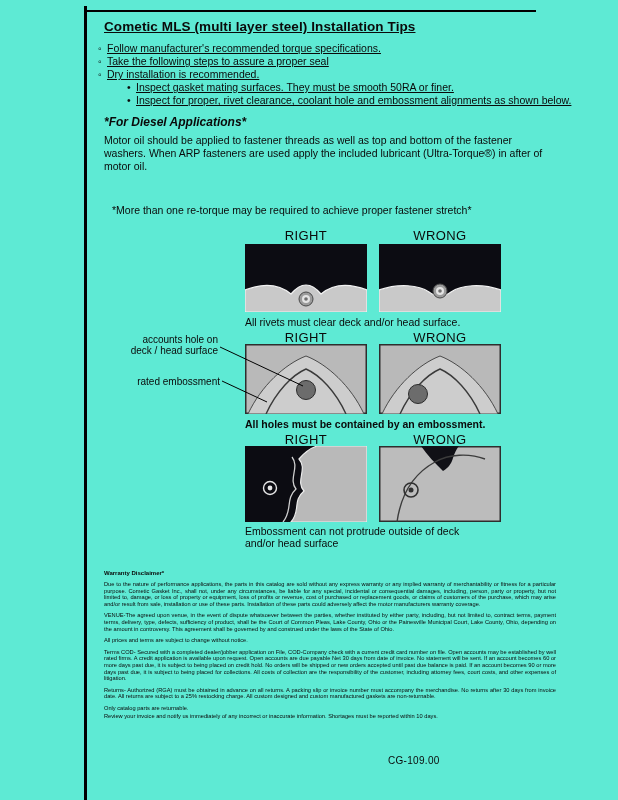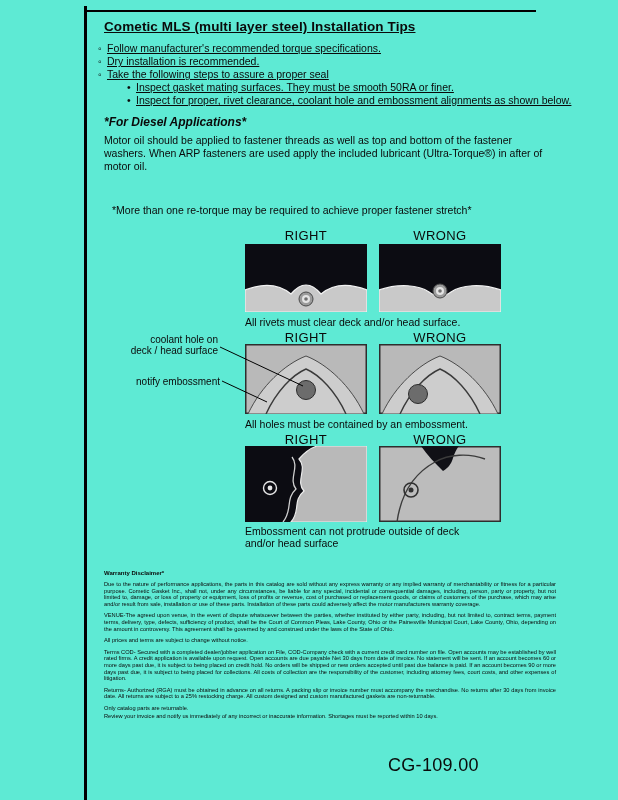--- a/index.html
+++ b/index.html
@@ -42,36 +42,36 @@
   .dcaption { position:absolute; font-size:10.5px; white-space:pre-line; }
   .leader-label { position:absolute; font-size:10px; line-height:11px; text-align:right; white-space:pre-line; }
   .leaders { position:absolute; left:0; top:0; pointer-events:none; }
 
   .legal { left:104px; top:570px; width:452px; }
   .legal .lh { font-size:6px; font-weight:bold; margin:0 0 5px 0; }
   .legal p { font-size:5.7px; line-height:6.6px; margin:0 0 5px 0; text-align:justify; }
   .legal p.short { margin:0 0 1px 0; text-align:left; }
   .legal p.last { margin:0; text-align:left; }
 
-  .doc-code { left:388px; top:755px; font-size:18px; letter-spacing:0.3px; }
+  .doc-code { left:388px; top:755px; font-size:10px; letter-spacing:0.3px; }
 </style>
 </head>
 <body>
 
 <div class="page">
 
   <div class="abs rule-left"></div>
   <div class="abs rule-top"></div>
 
   <div class="abs title">Cometic MLS (multi layer steel) Installation Tips</div>
 
   <ul class="abs tips">
     <li><span class="mk">◦</span><span>Follow manufacturer's recommended torque specifications.</span></li>
+    <li><span class="mk">◦</span><span>Take the following steps to assure a proper seal</span></li>
     <li><span class="mk">◦</span><span>Dry installation is recommended.</span></li>
-    <li><span class="mk">◦</span><span>Take the following steps to assure a proper seal</span></li>
   </ul>
 
   <ul class="abs subtips">
     <li><span class="mk">•</span><span>Inspect gasket mating surfaces.  They must be smooth 50RA or finer.</span></li>
     <li><span class="mk">•</span><span>Inspect for proper, rivet clearance, coolant hole and embossment alignments as shown below.</span></li>
   </ul>
 
   <div class="abs diesel-heading">*For Diesel Applications*</div>
   <div class="abs para para1">Motor oil should be applied to fastener threads as well as top and bottom of the fastener washers. When ARP fasteners are used apply the included lubricant (Ultra-Torque®) in after of motor oil.</div>
   <div class="abs para para3">*More than one re-torque may be required to achieve proper fastener stretch*</div>
@@ -95,39 +95,39 @@
       <circle cx="61" cy="47" r="7" fill="#9c9c9c" stroke="#4a4a4a" stroke-width="1"></circle>
       <circle cx="61" cy="47" r="4" fill="#e4e4e4"></circle>
       <circle cx="61" cy="47" r="1.8" fill="#6f6f6f"></circle>
     </svg>
 
     <div class="dcaption" style="left:133px; top:88px;">All rivets must clear deck and/or head surface.</div>
 
     <div class="dlabel" style="left:133px; top:102px;">RIGHT</div>
     <div class="dlabel" style="left:267px; top:102px;">WRONG</div>
 
-    <div class="leader-label" style="left:0; top:106px; width:106px;">coolant hole on
+    <div class="leader-label" style="left:0; top:106px; width:106px;">accounts hole on
 deck / head surface</div>
-    <div class="leader-label" style="left:4px; top:148px; width:104px;">notify embossment</div>
+    <div class="leader-label" style="left:4px; top:148px; width:104px;">rated embossment</div>
 
     <svg class="dimg" style="left:133px; top:116px;" width="122" height="70" viewBox="0 0 122 70">
       <rect x="0.75" y="0.75" width="120.5" height="68.5" fill="#b9b9b9" stroke="#2e2e2e" stroke-width="1.5"></rect>
       <path d="M3,70 C16,42 40,20 61,12 C82,20 106,42 119,70 Z" fill="#cdcdcd" stroke="#4a4a4a" stroke-width="1"></path>
       <path d="M21,70 C31,48 47,31 61,25 C75,31 91,48 101,70" fill="none" stroke="#3a3a3a" stroke-width="1.4"></path>
       <circle cx="61" cy="46" r="9.5" fill="#6c6c6c" stroke="#2c2c2c" stroke-width="1"></circle>
     </svg>
 
     <svg class="dimg" style="left:267px; top:116px;" width="122" height="70" viewBox="0 0 122 70">
       <rect x="0.75" y="0.75" width="120.5" height="68.5" fill="#b9b9b9" stroke="#2e2e2e" stroke-width="1.5"></rect>
       <path d="M3,70 C16,42 40,20 61,12 C82,20 106,42 119,70 Z" fill="#cdcdcd" stroke="#4a4a4a" stroke-width="1"></path>
       <path d="M21,70 C31,48 47,31 61,25 C75,31 91,48 101,70" fill="none" stroke="#3a3a3a" stroke-width="1.4"></path>
       <circle cx="39" cy="50" r="9.5" fill="#6c6c6c" stroke="#2c2c2c" stroke-width="1"></circle>
     </svg>
 
-    <div class="dcaption" style="left:133px; top:190px;">All holes must be contained by an embossment.</div>
+    <div class="dcaption" style="left:133px; top:190px;font-weight:bold;">All holes must be contained by an embossment.</div>
 
     <div class="dlabel" style="left:133px; top:204px;">RIGHT</div>
     <div class="dlabel" style="left:267px; top:204px;">WRONG</div>
 
     <svg class="dimg" style="left:133px; top:218px;" width="122" height="76" viewBox="0 0 122 76">
       <rect width="122" height="76" fill="#0c0c12"></rect>
       <path d="M72,0 L122,0 L122,76 L46,76 C56,65 47,55 59,45 C50,35 63,23 54,13 C59,7 66,2 72,0 Z" fill="#b9b9b9" stroke="#ededed" stroke-width="1.2"></path>
       <path d="M38,76 C48,64 40,53 51,43 C43,33 55,21 47,11" fill="none" stroke="#cfcfcf" stroke-width="1.3"></path>
       <circle cx="25" cy="42" r="6.5" fill="#0c0c12" stroke="#e6e6e6" stroke-width="1.4"></circle>
       <circle cx="25" cy="42" r="2.4" fill="#e6e6e6"></circle>

